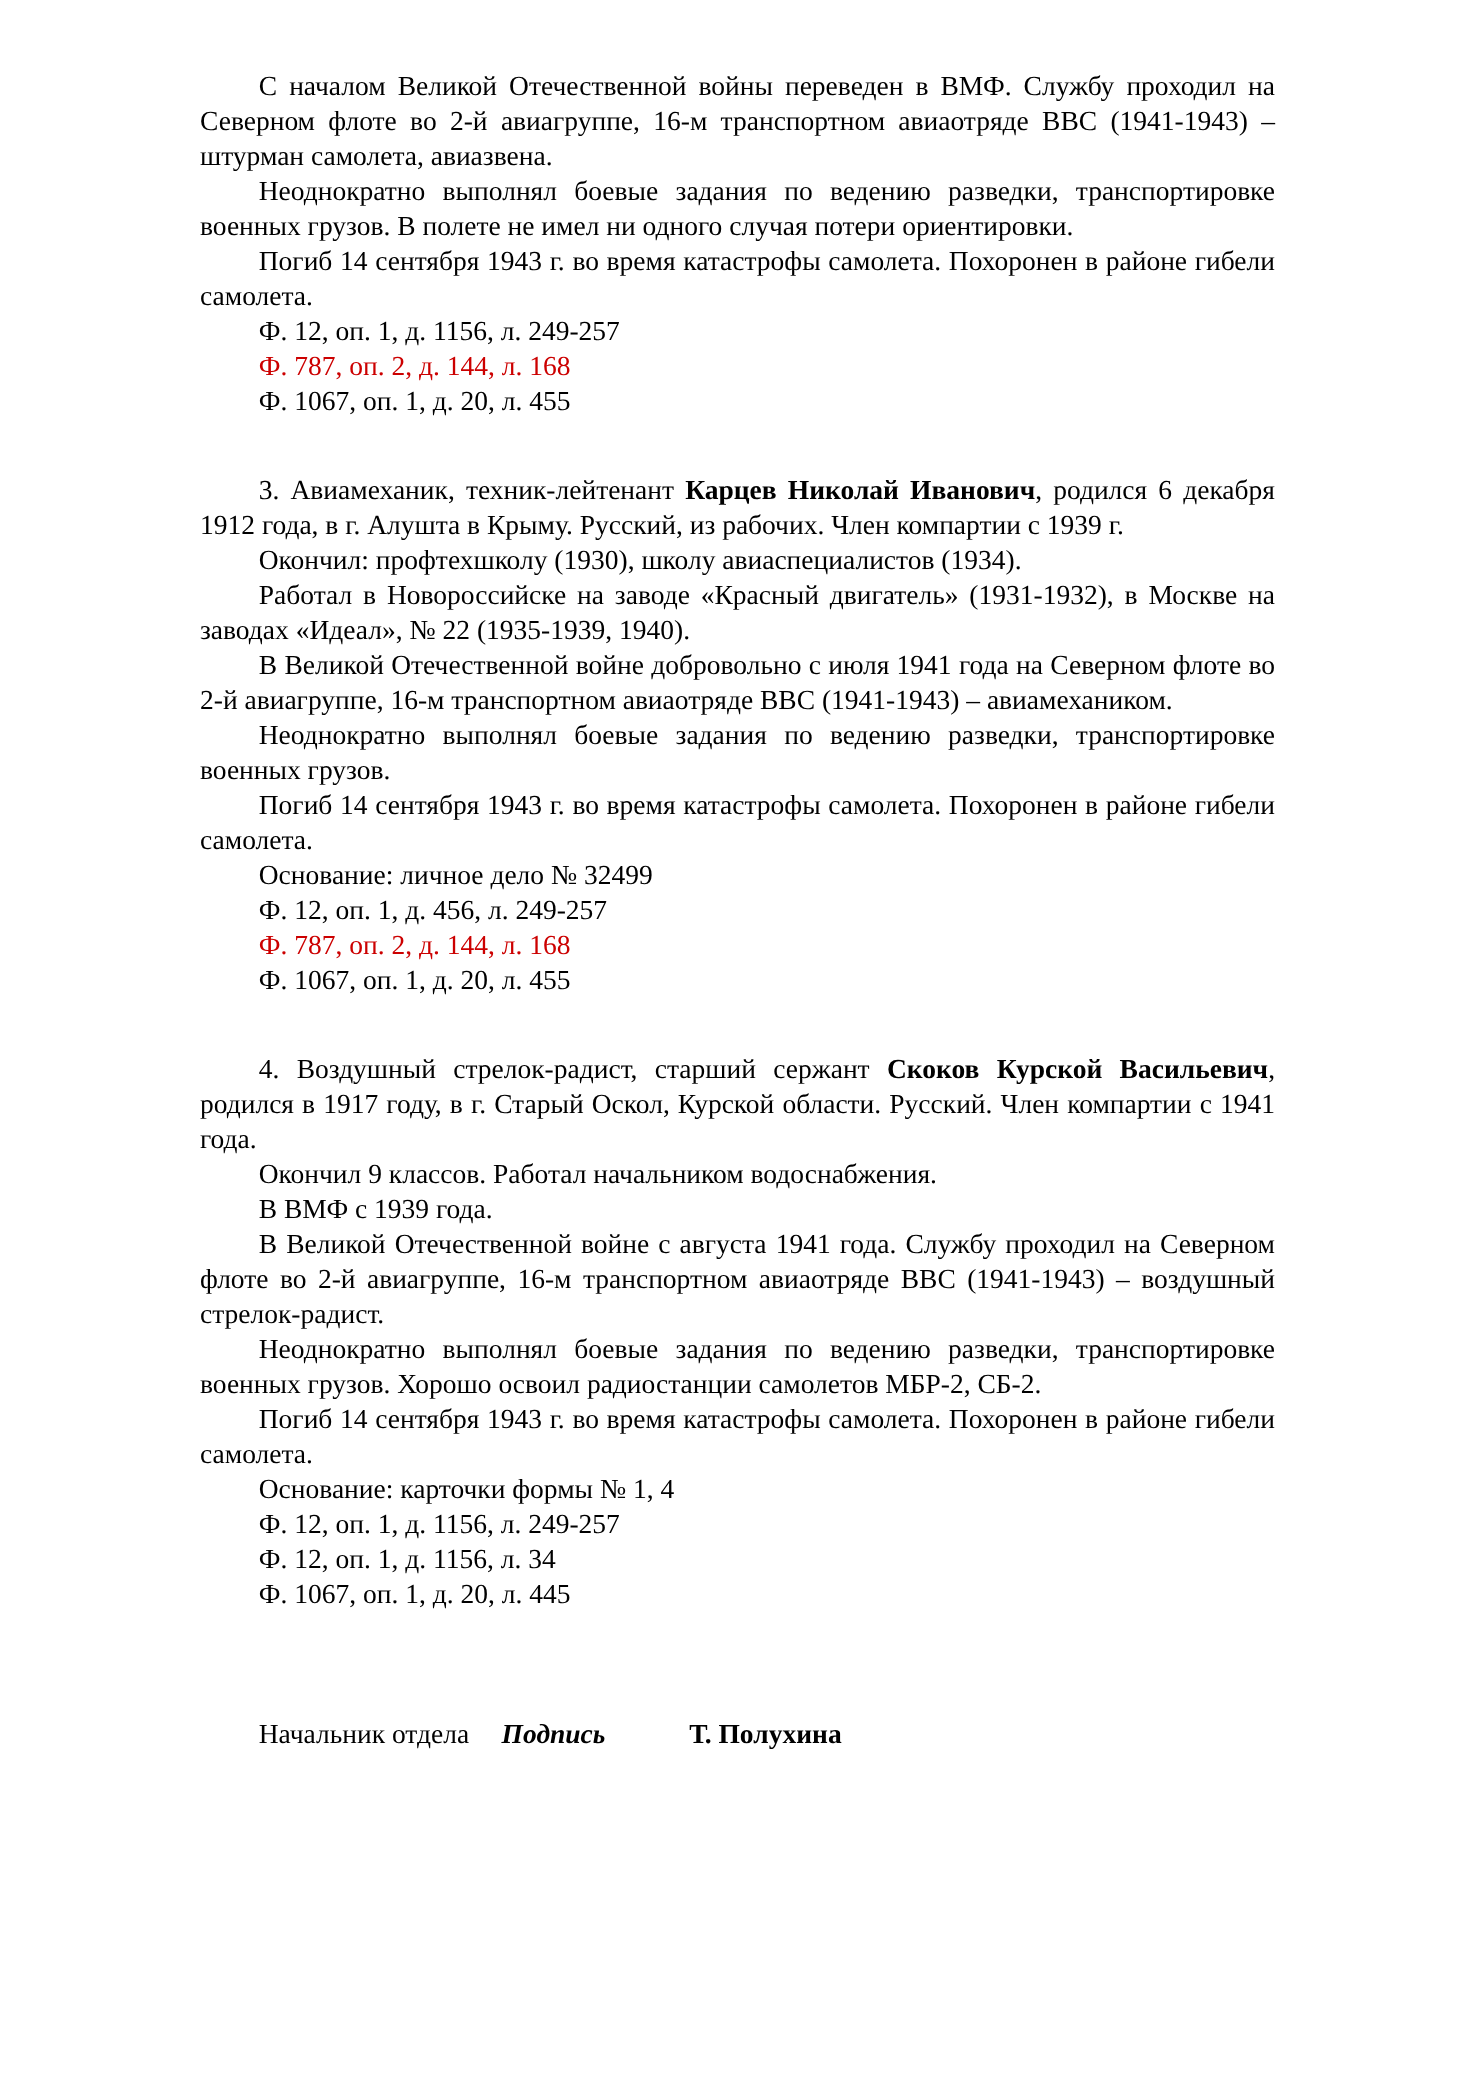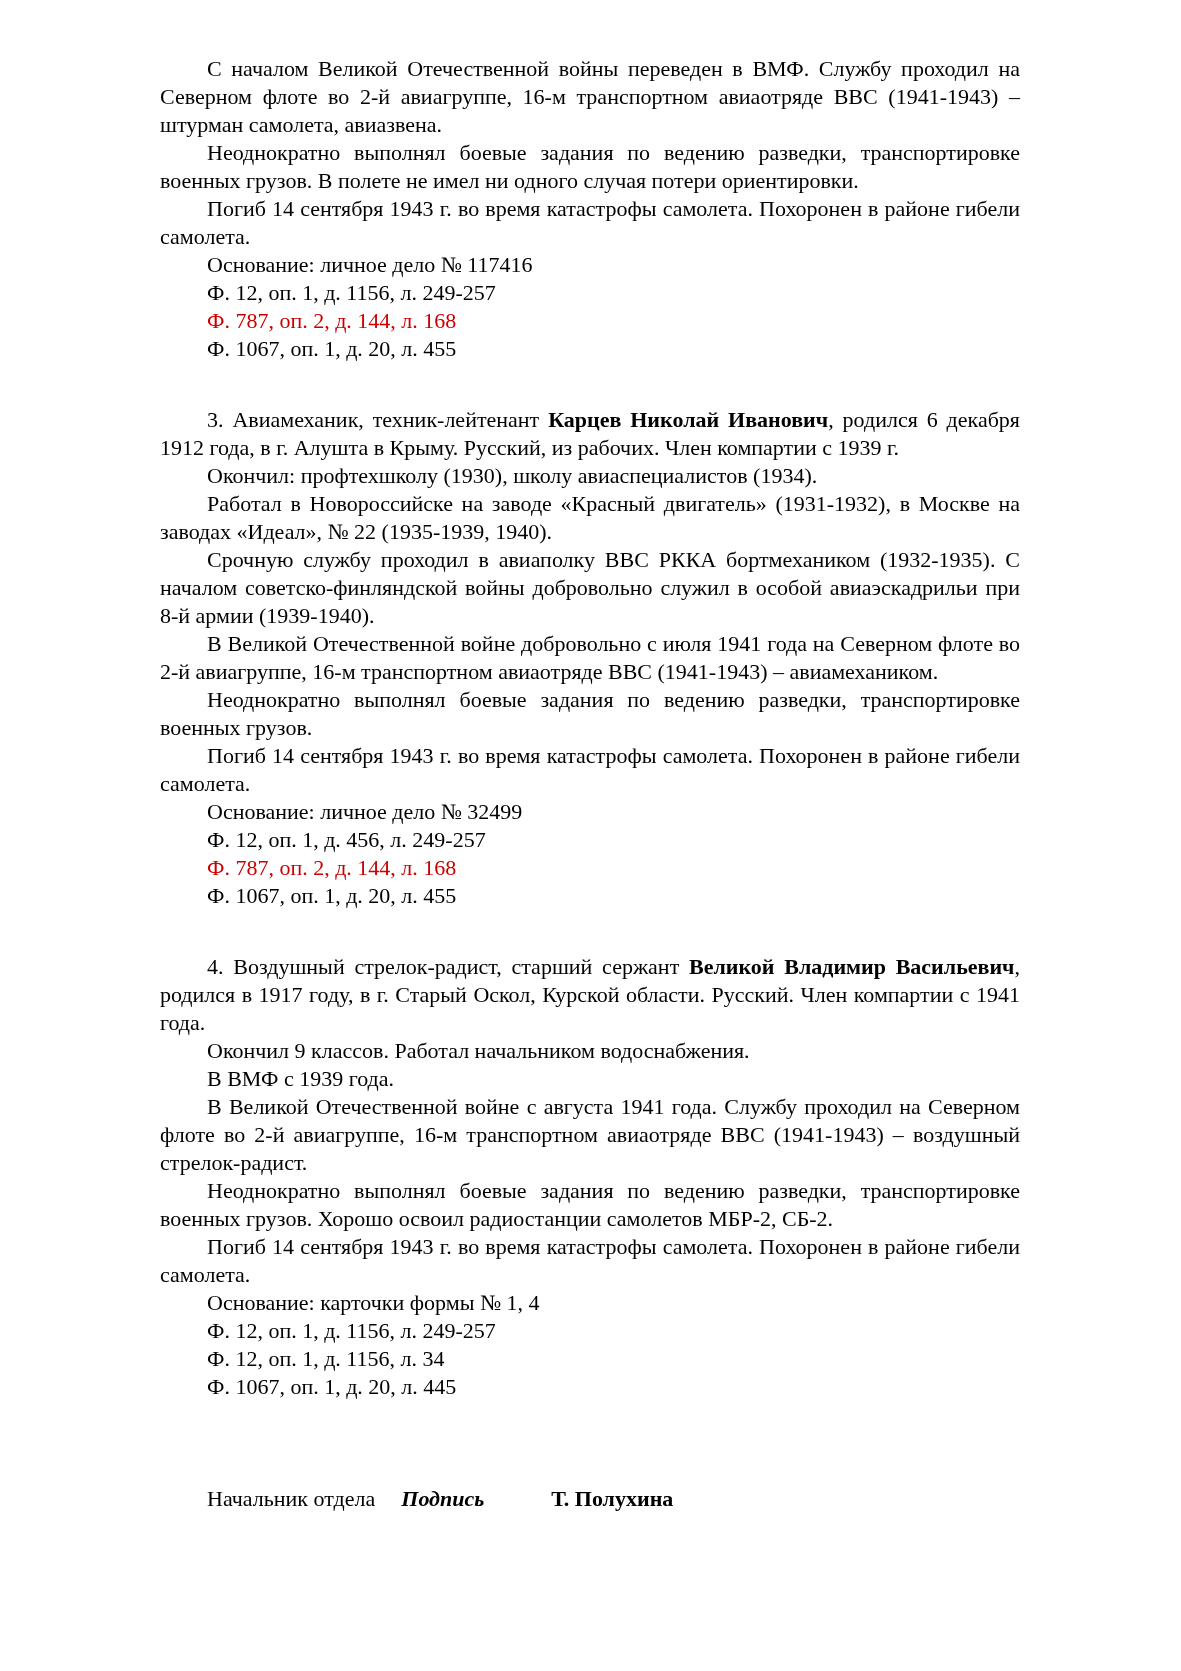--- a/index.html
+++ b/index.html
@@ -51,36 +51,34 @@
 </style>
 </head>
 <body>
 
 <div class="page">
   <div class="content">
     <div id="body-paragraphs">
         <p class="doc-par"><span>С началом Великой Отечественной войны переведен в ВМФ. Службу проходил на Северном флоте во 2-й авиагруппе, 16-м транспортном авиаотряде ВВС (1941-1943) – штурман самолета, авиазвена.</span></p>
         <p class="doc-par"><span>Неоднократно выполнял боевые задания по ведению разведки, транспортировке военных грузов. В полете не имел ни одного случая потери ориентировки.</span></p>
         <p class="doc-par"><span>Погиб 14 сентября 1943 г. во время катастрофы самолета. Похоронен в районе гибели самолета.</span></p>
-        <p class="doc-par"><span>Основание: личное дело № 117416</span></p>
         <p class="doc-par"><span>Ф. 12, оп. 1, д. 1156, л. 249-257</span></p>
         <p class="doc-par"><span class="run-red">Ф. 787, оп. 2, д. 144, л. 168</span></p>
         <p class="doc-par"><span>Ф. 1067, оп. 1, д. 20, л. 455</span></p>
         <p class="doc-par gap2"><span>3. Авиамеханик, техник-лейтенант </span><span class="run-bold">Карцев Николай Иванович</span><span>, родился 6 декабря 1912 года, в г. Алушта в Крыму. Русский, из рабочих. Член компартии с 1939 г.</span></p>
         <p class="doc-par"><span>Окончил: профтехшколу (1930), школу авиаспециалистов (1934).</span></p>
         <p class="doc-par"><span>Работал в Новороссийске на заводе «Красный двигатель» (1931-1932), в Москве на заводах «Идеал», № 22 (1935-1939, 1940).</span></p>
-        <p class="doc-par"><span>Срочную службу проходил в авиаполку ВВС РККА бортмехаником (1932-1935). С началом советско-финляндской войны добровольно служил в особой авиаэскадрильи при 8-й армии (1939-1940).</span></p>
         <p class="doc-par"><span>В Великой Отечественной войне добровольно с июля 1941 года на Северном флоте во 2-й авиагруппе, 16-м транспортном авиаотряде ВВС (1941-1943) – авиамехаником.</span></p>
         <p class="doc-par"><span>Неоднократно выполнял боевые задания по ведению разведки, транспортировке военных грузов.</span></p>
         <p class="doc-par"><span>Погиб 14 сентября 1943 г. во время катастрофы самолета. Похоронен в районе гибели самолета.</span></p>
         <p class="doc-par"><span>Основание: личное дело № 32499</span></p>
         <p class="doc-par"><span>Ф. 12, оп. 1, д. 456, л. 249-257</span></p>
         <p class="doc-par"><span class="run-red">Ф. 787, оп. 2, д. 144, л. 168</span></p>
         <p class="doc-par"><span>Ф. 1067, оп. 1, д. 20, л. 455</span></p>
-        <p class="doc-par gap2"><span>4. Воздушный стрелок-радист, старший сержант </span><span class="run-bold">Великой Владимир Васильевич</span><span>, родился в 1917 году, в г. Старый Оскол, Курской области. Русский. Член компартии с 1941 года.</span></p>
+        <p class="doc-par gap2"><span>4. Воздушный стрелок-радист, старший сержант </span><span class="run-bold">Скоков Курской Васильевич</span><span>, родился в 1917 году, в г. Старый Оскол, Курской области. Русский. Член компартии с 1941 года.</span></p>
         <p class="doc-par"><span>Окончил 9 классов. Работал начальником водоснабжения.</span></p>
         <p class="doc-par"><span>В ВМФ с 1939 года.</span></p>
         <p class="doc-par"><span>В Великой Отечественной войне с августа 1941 года. Службу проходил на Северном флоте во 2-й авиагруппе, 16-м транспортном авиаотряде ВВС (1941-1943) – воздушный стрелок-радист.</span></p>
         <p class="doc-par"><span>Неоднократно выполнял боевые задания по ведению разведки, транспортировке военных грузов. Хорошо освоил радиостанции самолетов МБР-2, СБ-2.</span></p>
         <p class="doc-par"><span>Погиб 14 сентября 1943 г. во время катастрофы самолета. Похоронен в районе гибели самолета.</span></p>
         <p class="doc-par"><span>Основание: карточки формы № 1, 4</span></p>
         <p class="doc-par"><span>Ф. 12, оп. 1, д. 1156, л. 249-257</span></p>
         <p class="doc-par"><span>Ф. 12, оп. 1, д. 1156, л. 34</span></p>
         <p class="doc-par"><span>Ф. 1067, оп. 1, д. 20, л. 445</span></p>
       </div>

